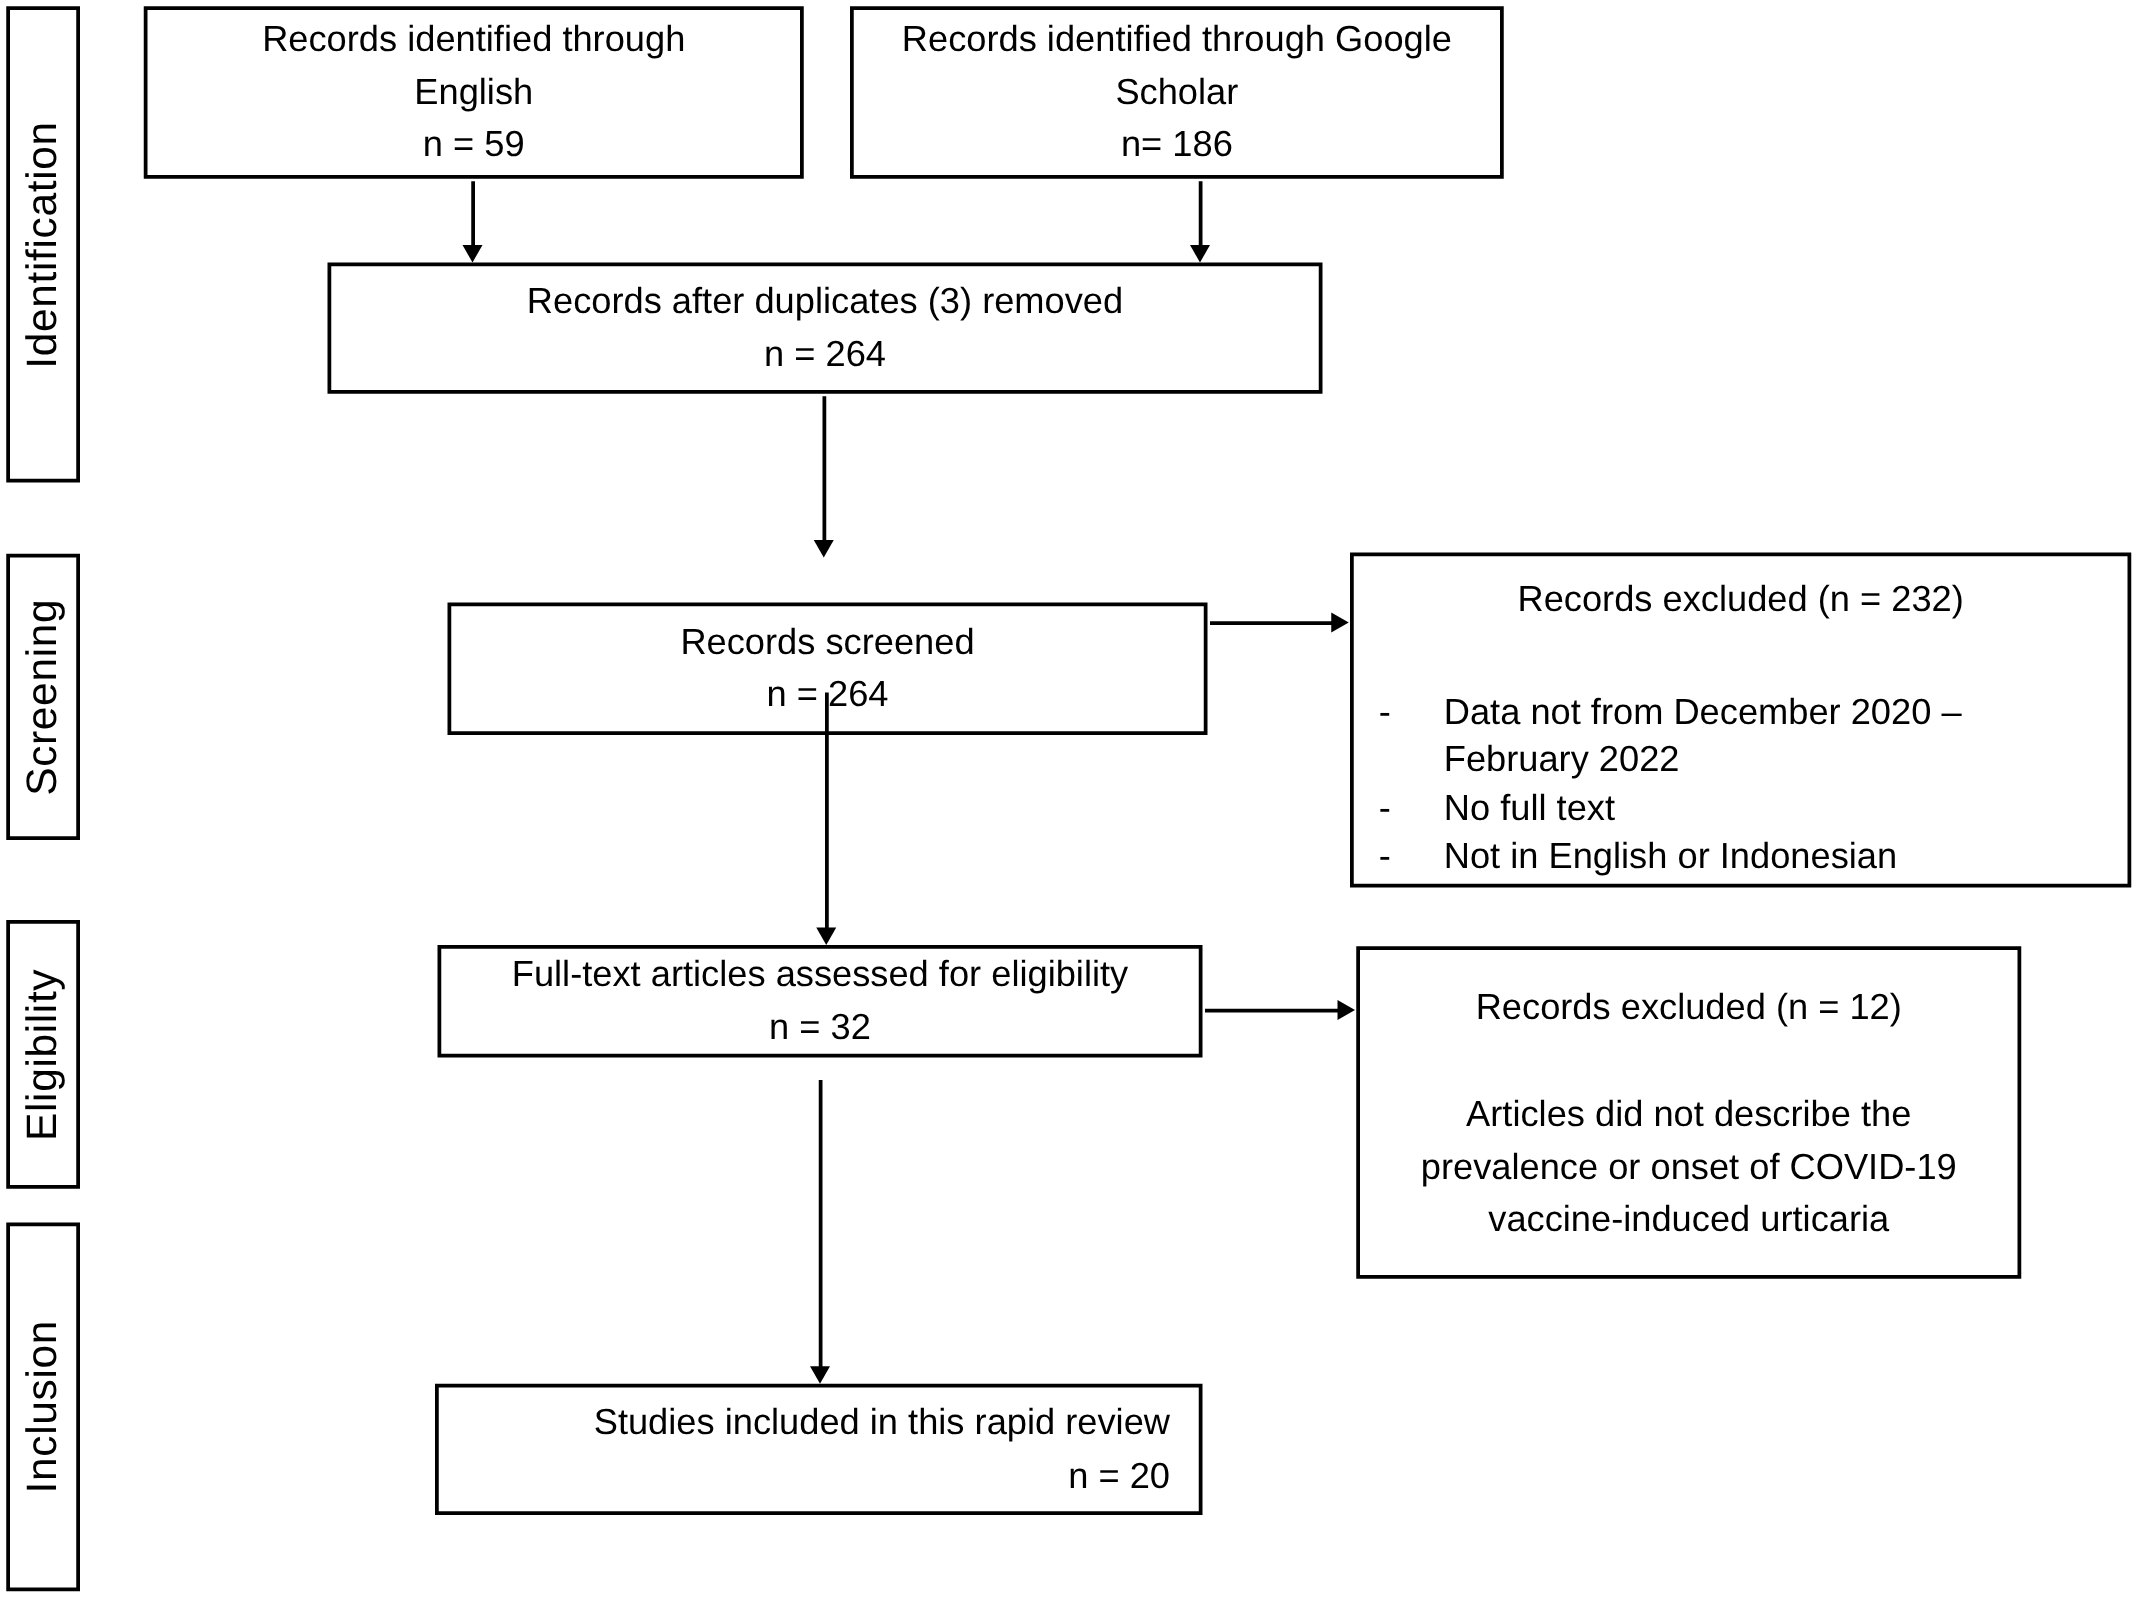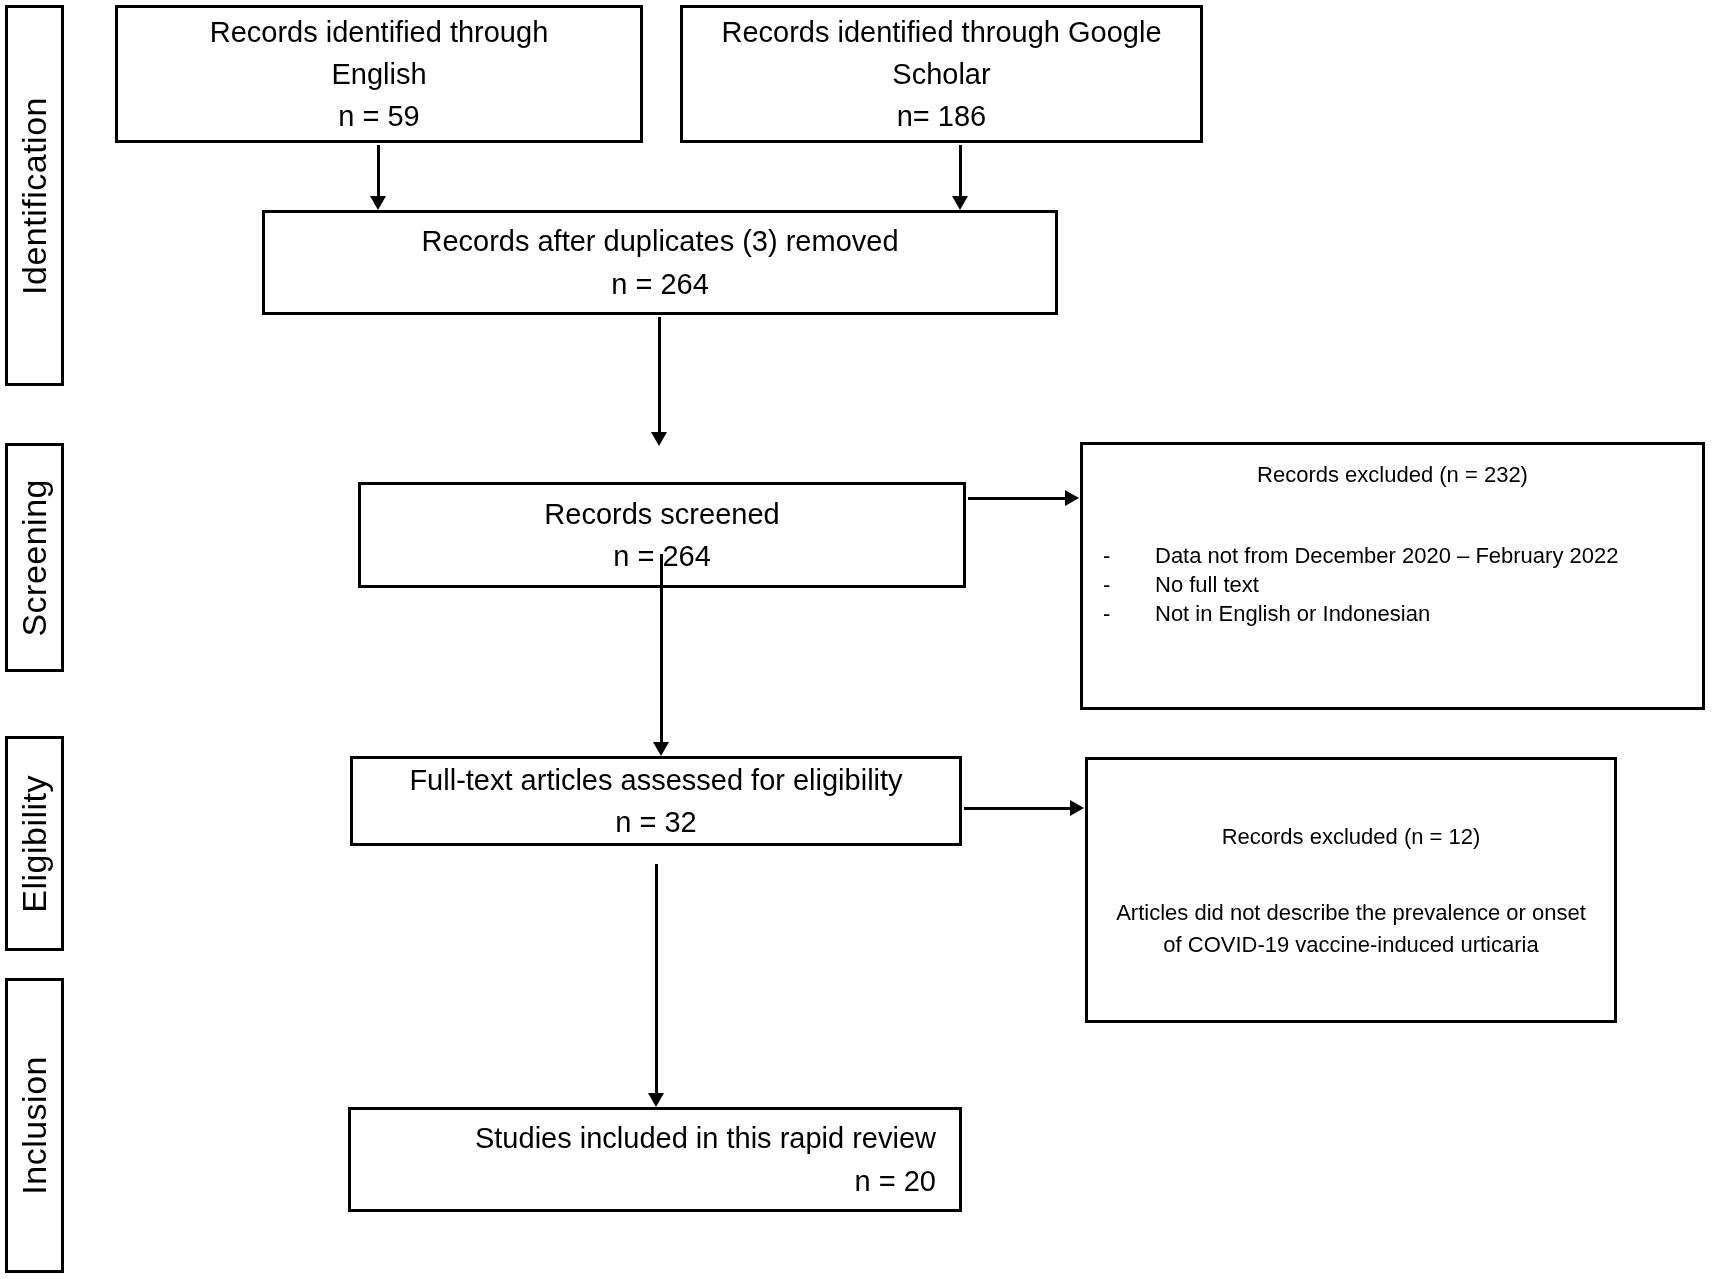--- a/index.html
+++ b/index.html
@@ -43,21 +43,21 @@
     font-size: 34px;
     letter-spacing: 0.5px;
     white-space: nowrap;
   }
 
   
   .excl {
     position: absolute;
     border: 3px solid #000;
     background: #fff;
-    font-size: 22px;
+    font-size: 29px;
     line-height: 1.45;
     padding: 12px 20px;
     display: flex;
     flex-direction: column;
   }
   .excl .title { text-align: center; padding-top: 2px; }
   .excl .spacer { height: 50px; flex-shrink: 0; }
   .excl .bullets { display: flex; flex-direction: column; }
   .excl .bullet { display: flex; align-items: flex-start; line-height: 1.32; }
   .excl .bullet .marker { width: 52px; flex-shrink: 0; }

